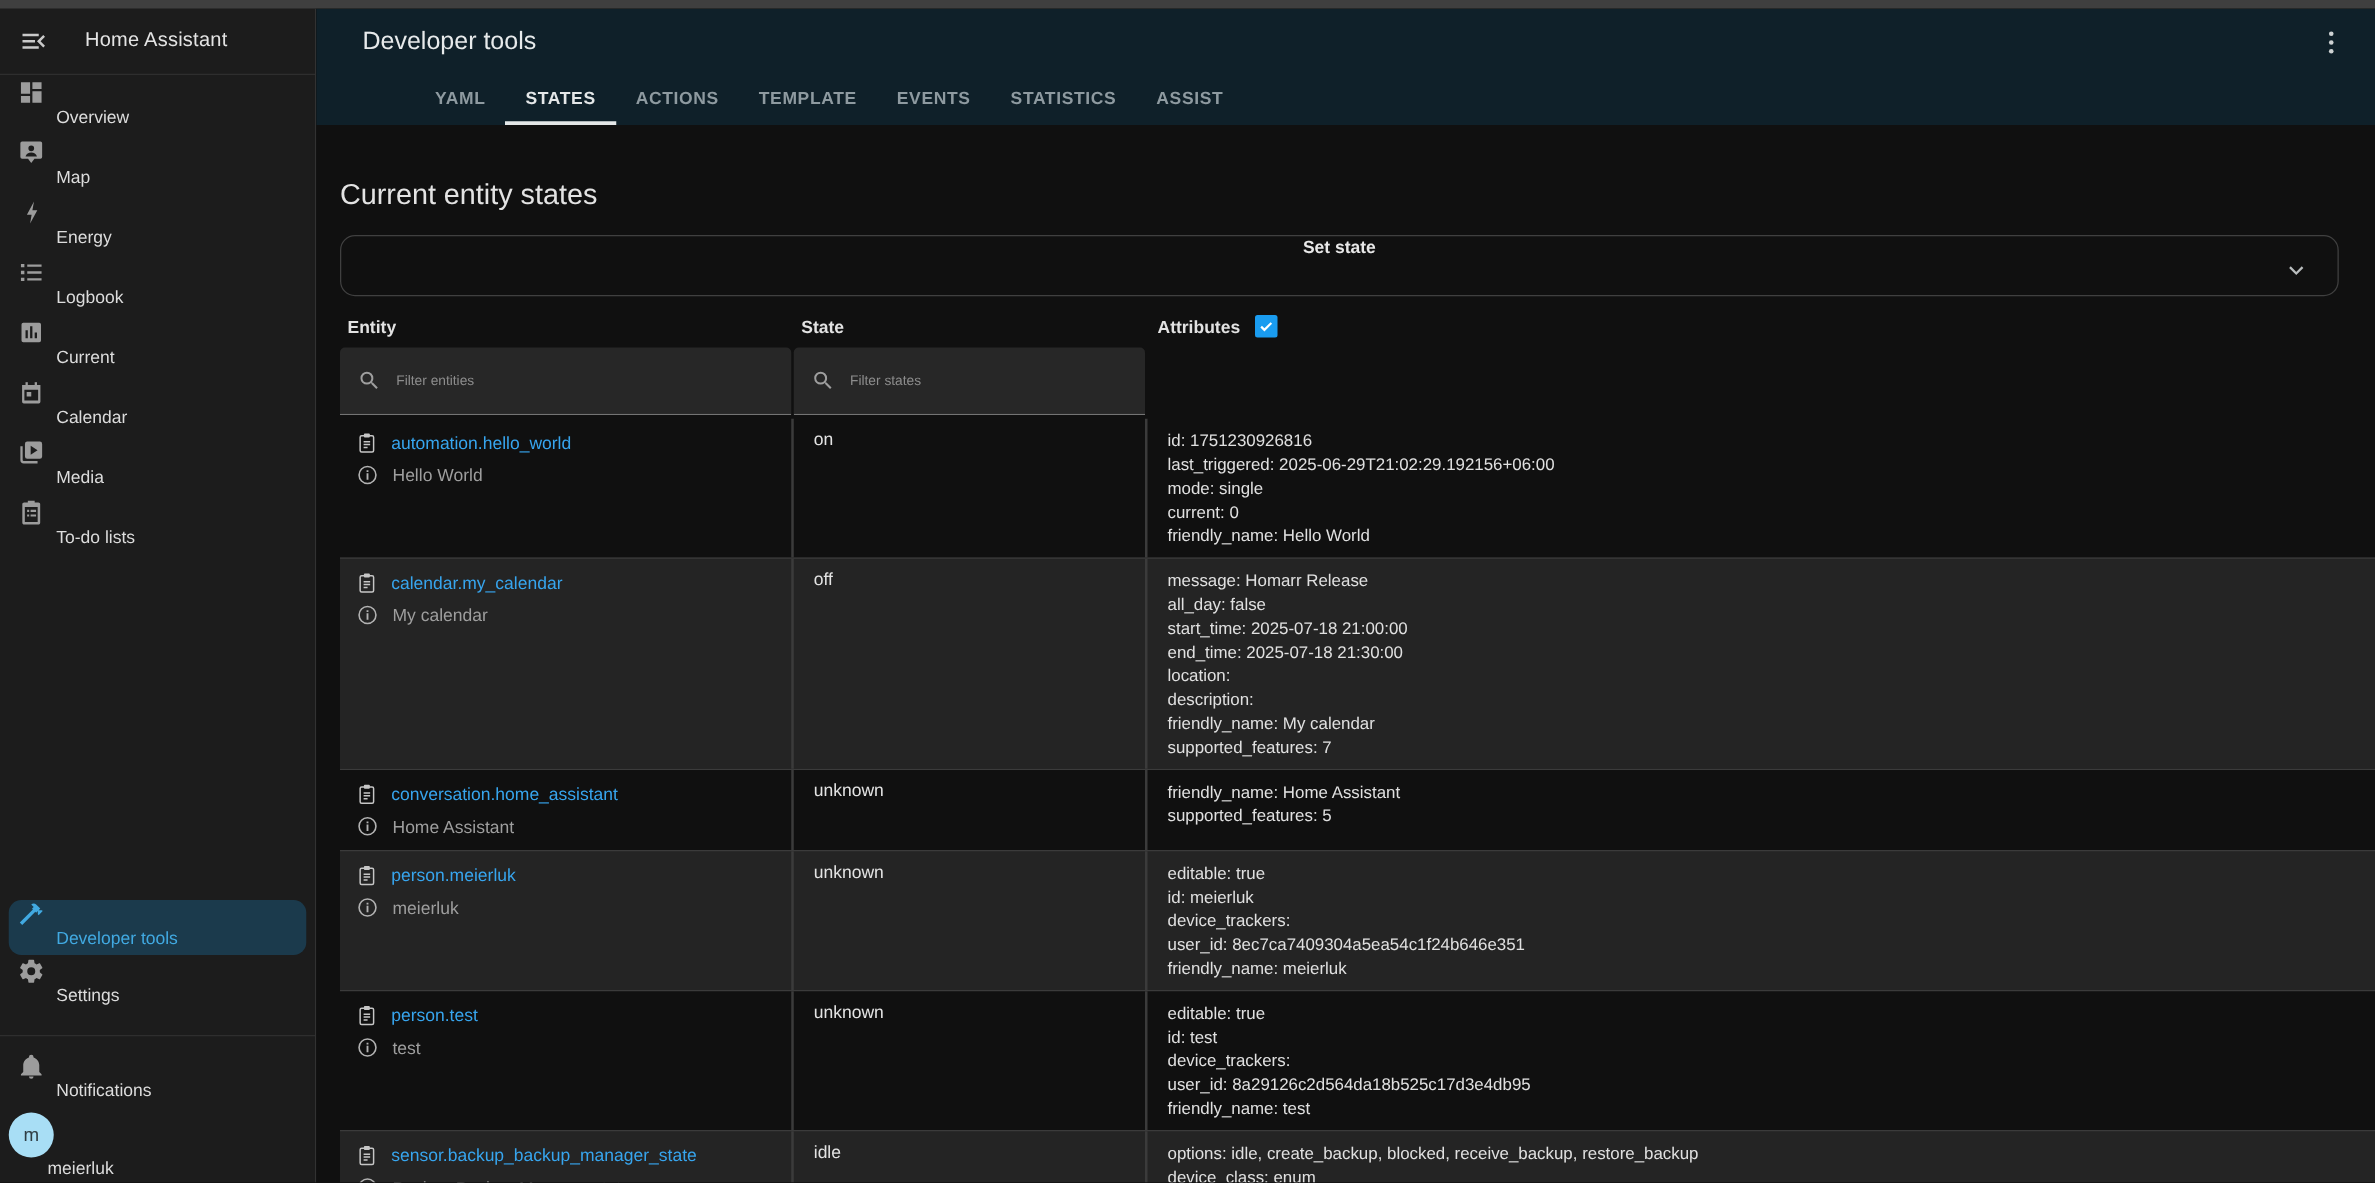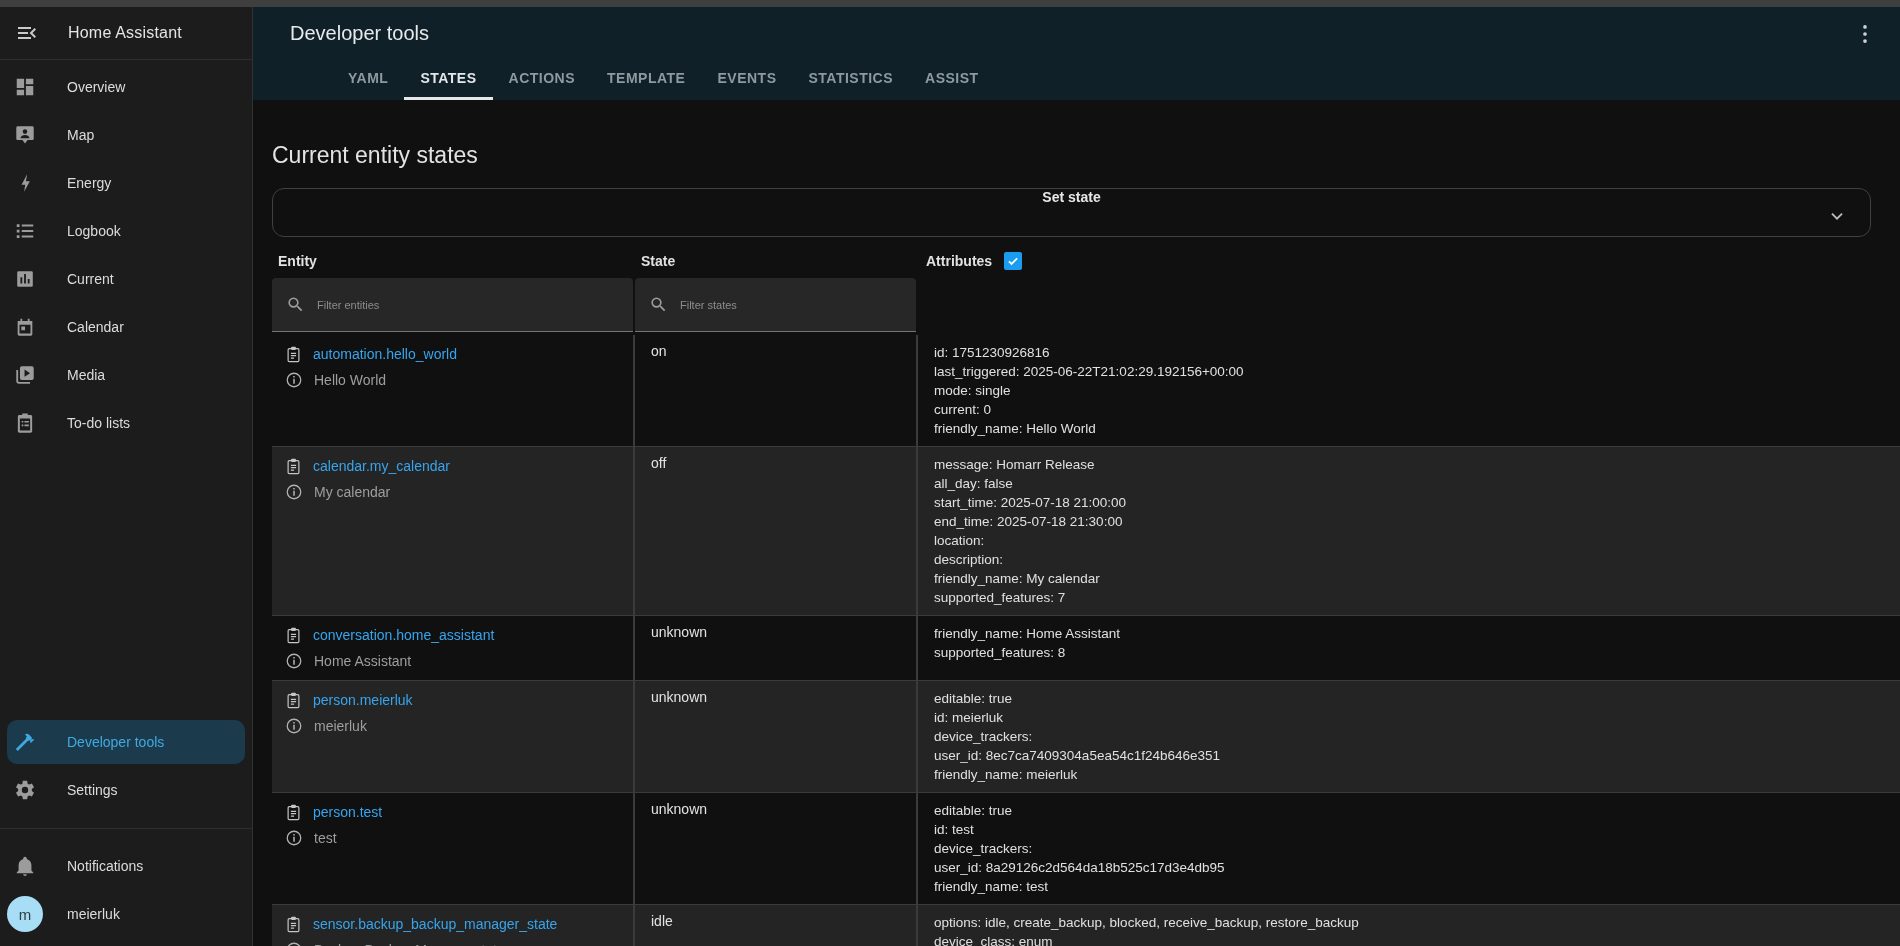--- a/index.html
+++ b/index.html
@@ -19,21 +19,21 @@
   .app{display:flex; height:939px;}
 
   
   .sidebar{width:253px; min-width:253px; background:var(--sb-bg); border-right:1px solid #323232;
     display:flex; flex-direction:column;}
   .sb-head{height:52px; display:flex; align-items:center; padding-left:15px;}
   .menu-btn{width:24px; height:24px; color:#c9c9c9; background:none; border:none; cursor:pointer;}
   .app-title{margin-left:29px; font-size:16px; color:#e4e4e4; letter-spacing:.2px;}
   .sb-sep{border-top:1px solid var(--sb-border);}
   .sb-list{padding-top:3px;}
-  .sb-item{height:48px; display:flex; align-items:center; padding-left:14px; cursor:pointer; color:var(--sb-text);}
+  .sb-item{height:48px; display:flex; padding-left:14px; cursor:pointer; color:var(--sb-text);flex-direction:column;}
   .sb-item .sb-ico{width:22px; height:22px; color:var(--sb-icon); flex:none;}
   .sb-item .sb-label{margin-left:31px; font-size:14px; font-weight:500; white-space:nowrap;}
   .sb-item.active{height:44px; margin:0 7px 2px 7px; padding-left:7px; border-radius:10px; background:var(--active-bg);}
   .sb-item.active .sb-ico{color:var(--accent);}
   .sb-item.active .sb-label{color:var(--accent);}
   .sb-bottom{margin-top:auto; padding-bottom:8px;}
   .sb-bottom .sb-sep{margin:14px 0 13px 0;}
   .avatar{width:36px; height:36px; margin-left:-7px; border-radius:50%; background:#a8def5;
     color:#2f3d44; font-size:15px; font-weight:500; display:flex; align-items:center; justify-content:center; flex:none;}
   .user-item .sb-label{margin-left:24px;}
@@ -313,21 +313,21 @@
                     <circle cx="12" cy="12" r="9" fill="none" stroke="currentColor" stroke-width="1.7"></circle>
                     <path d="M11 10.2h2V17h-2zM11 6.8h2v2h-2z"></path>
                   </svg>
                 </span>
         <span class="ent-friendly">Hello World</span>
       </div>
     </div>
     <div class="cell cell-state">on</div>
     <div class="cell cell-attrs">
               <div class="attr-line">id: 1751230926816</div>
-              <div class="attr-line">last_triggered: 2025-06-22T21:02:29.192156+00:00</div>
+              <div class="attr-line">last_triggered: 2025-06-29T21:02:29.192156+06:00</div>
               <div class="attr-line">mode: single</div>
               <div class="attr-line">current: 0</div>
               <div class="attr-line">friendly_name: Hello World</div>
             </div>
   </div>
           <div class="row grid3 alt">
     <div class="cell cell-entity">
       <div class="ent-line">
         <span class="ent-ico">
                   <svg viewBox="0 0 24 24" fill="currentColor">
@@ -382,21 +382,21 @@
                     <circle cx="12" cy="12" r="9" fill="none" stroke="currentColor" stroke-width="1.7"></circle>
                     <path d="M11 10.2h2V17h-2zM11 6.8h2v2h-2z"></path>
                   </svg>
                 </span>
         <span class="ent-friendly">Home Assistant</span>
       </div>
     </div>
     <div class="cell cell-state">unknown</div>
     <div class="cell cell-attrs">
               <div class="attr-line">friendly_name: Home Assistant</div>
-              <div class="attr-line">supported_features: 8</div>
+              <div class="attr-line">supported_features: 5</div>
             </div>
   </div>
           <div class="row grid3 alt">
     <div class="cell cell-entity">
       <div class="ent-line">
         <span class="ent-ico">
                   <svg viewBox="0 0 24 24" fill="currentColor">
                     <g fill="none" stroke="currentColor" stroke-width="1.5">
                       <rect x="5.2" y="4.5" width="13.6" height="16.5" rx="1.5"></rect>
                       <path d="M8.7 10.5h6.6M8.7 13.5h6.6M8.7 16.5h4"></path>

